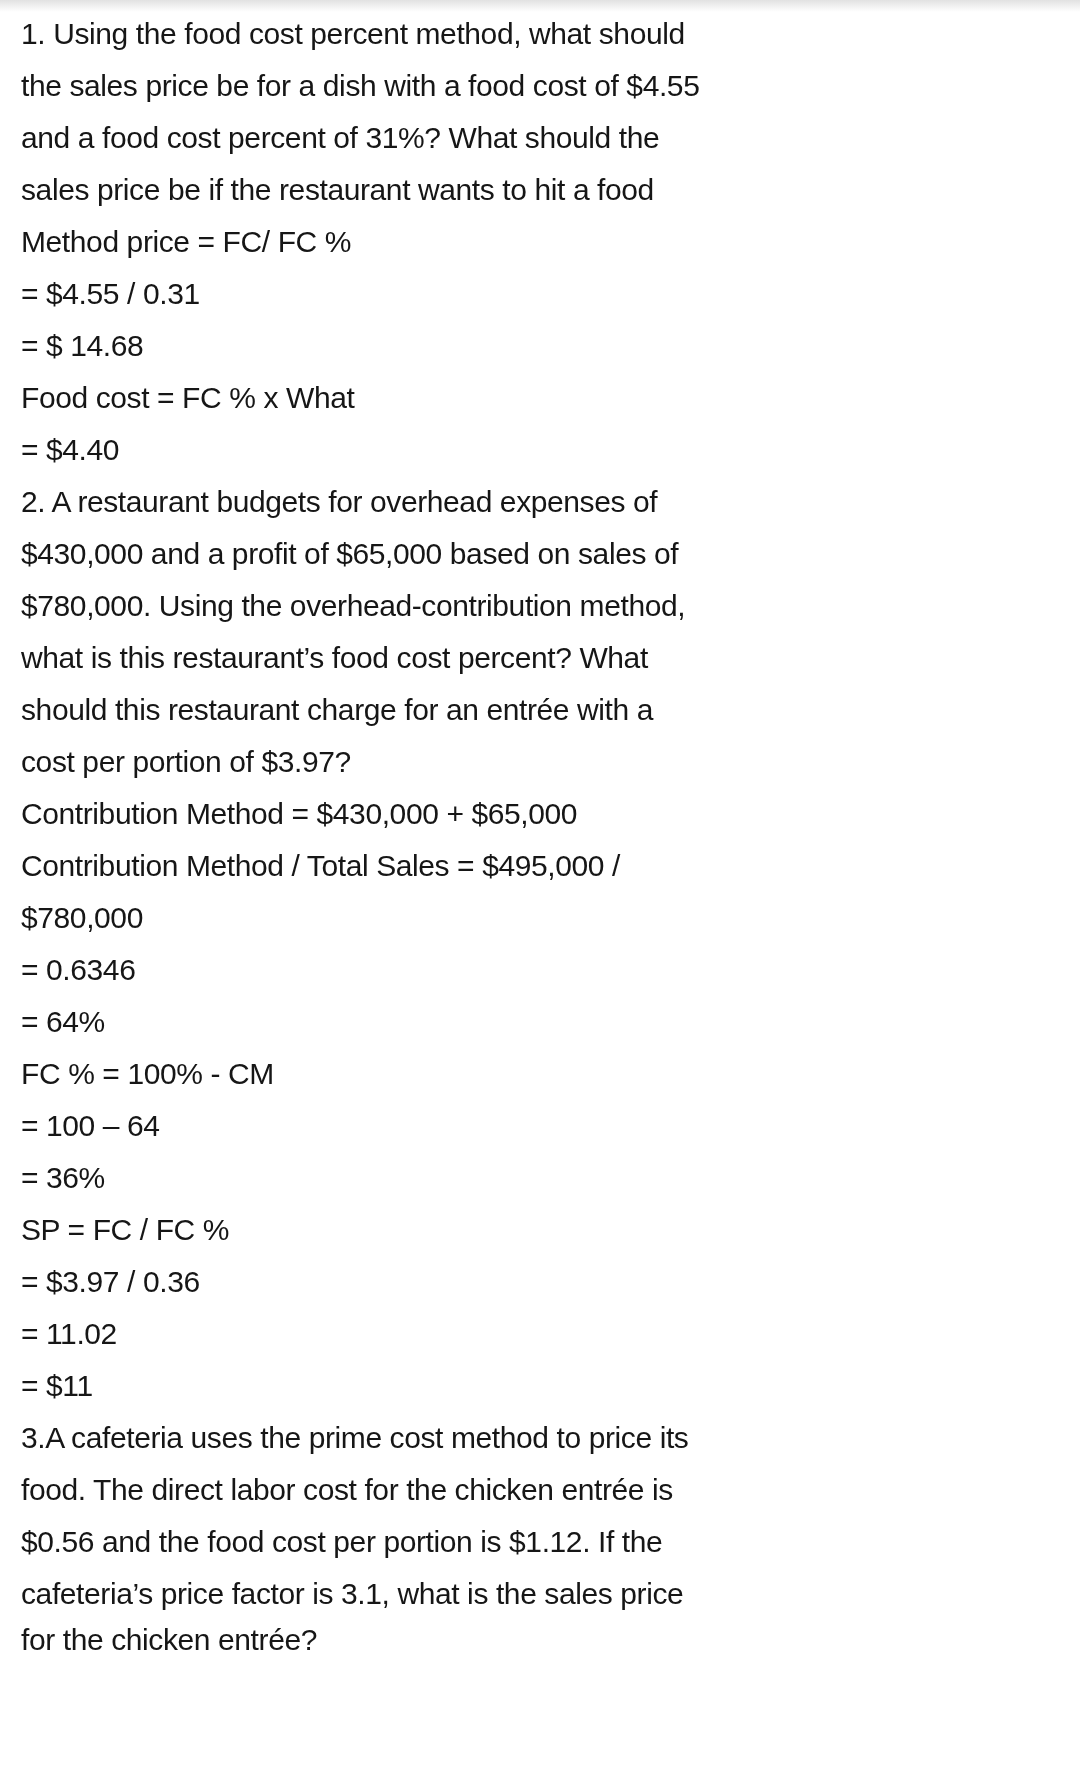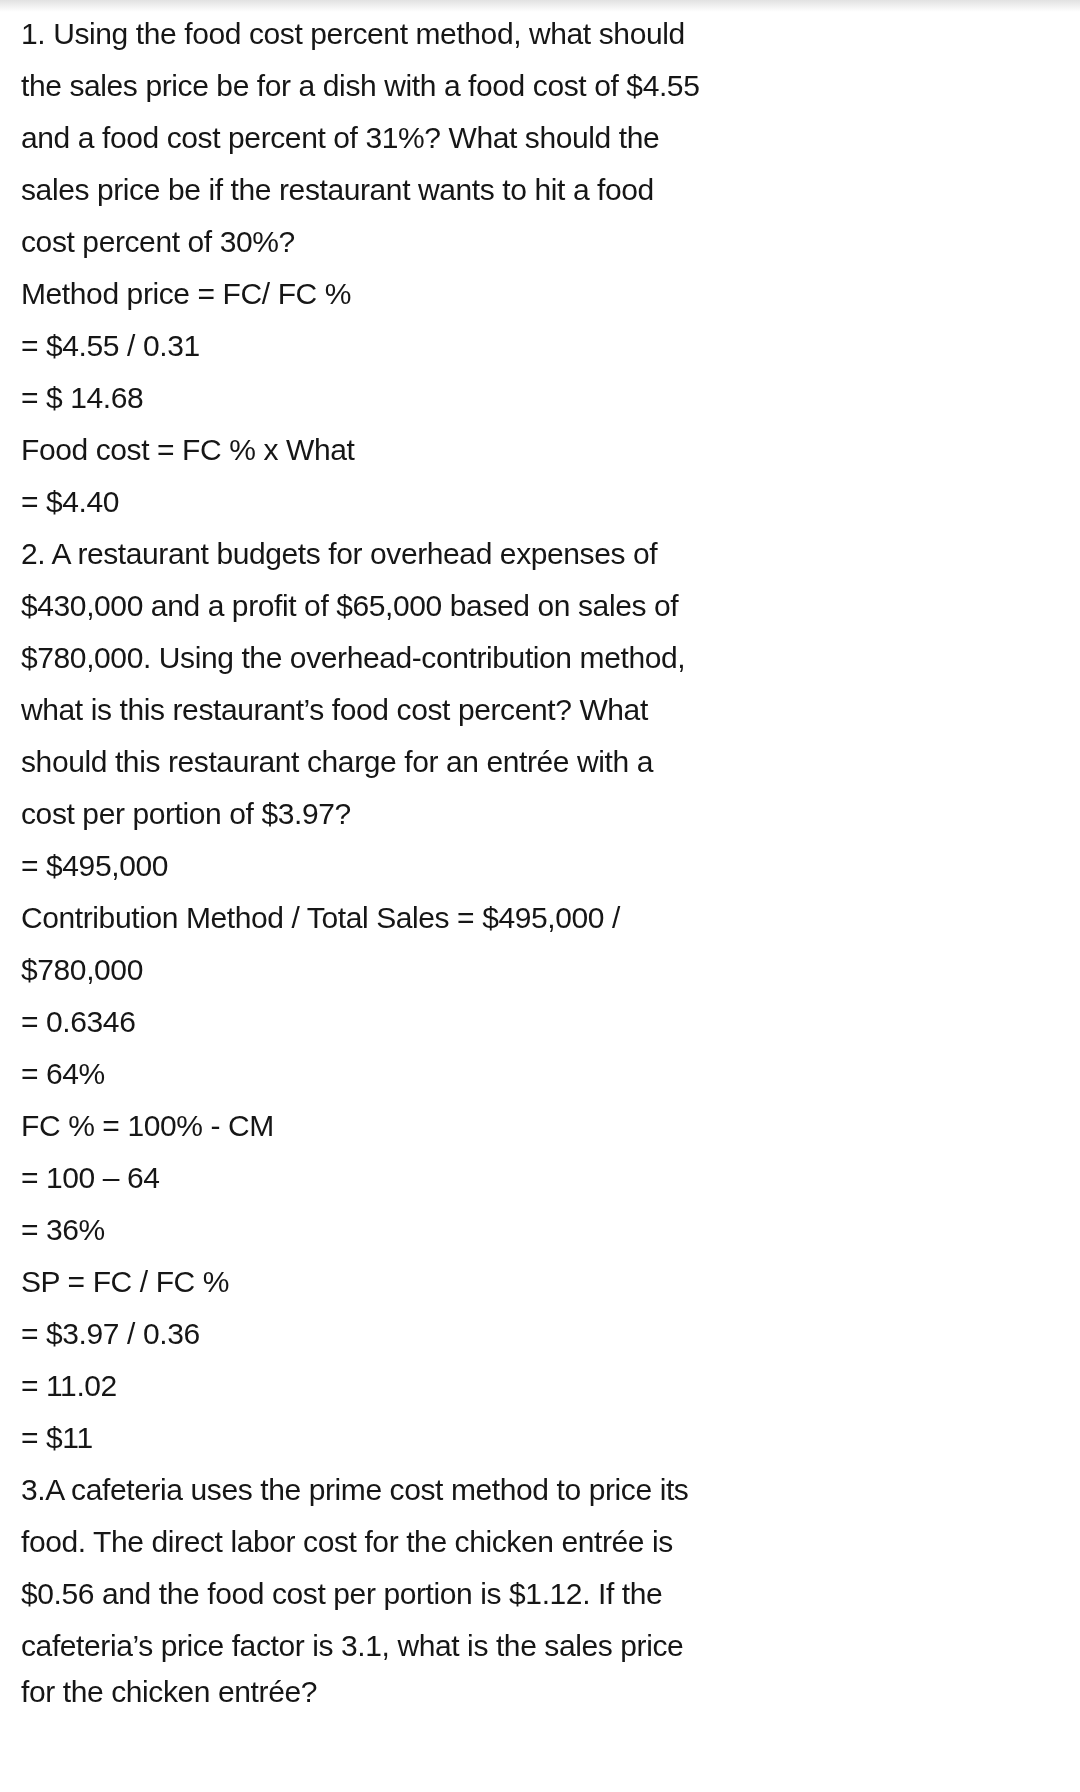--- a/index.html
+++ b/index.html
@@ -44,33 +44,32 @@
 </style>
 </head>
 <body>
 
 <div class="page">
   <div>
       <div class="line">1. Using the food cost percent method, what should</div>
       <div class="line">the sales price be for a dish with a food cost of $4.55</div>
       <div class="line">and a food cost percent of 31%? What should the</div>
       <div class="line">sales price be if the restaurant wants to hit a food</div>
-      <div class="line">cost percent of 30%?</div>
       <div class="line">Method price = FC/ FC %</div>
       <div class="line">= $4.55 / 0.31</div>
       <div class="line">= $ 14.68</div>
       <div class="line">Food cost = FC % x What</div>
       <div class="line">= $4.40</div>
       <div class="line">2. A restaurant budgets for overhead expenses of</div>
       <div class="line">$430,000 and a profit of $65,000 based on sales of</div>
       <div class="line">$780,000. Using the overhead-contribution method,</div>
       <div class="line">what is this restaurant’s food cost percent? What</div>
       <div class="line">should this restaurant charge for an entrée with a</div>
       <div class="line">cost per portion of $3.97?</div>
-      <div class="line">= $495,000</div>
+      <div class="line">Contribution Method = $430,000 + $65,000</div>
       <div class="line">Contribution Method / Total Sales = $495,000 /</div>
       <div class="line">$780,000</div>
       <div class="line">= 0.6346</div>
       <div class="line">= 64%</div>
       <div class="line">FC % = 100% - CM</div>
       <div class="line">= 100 – 64</div>
       <div class="line">= 36%</div>
       <div class="line">SP = FC / FC %</div>
       <div class="line">= $3.97 / 0.36</div>
       <div class="line">= 11.02</div>

